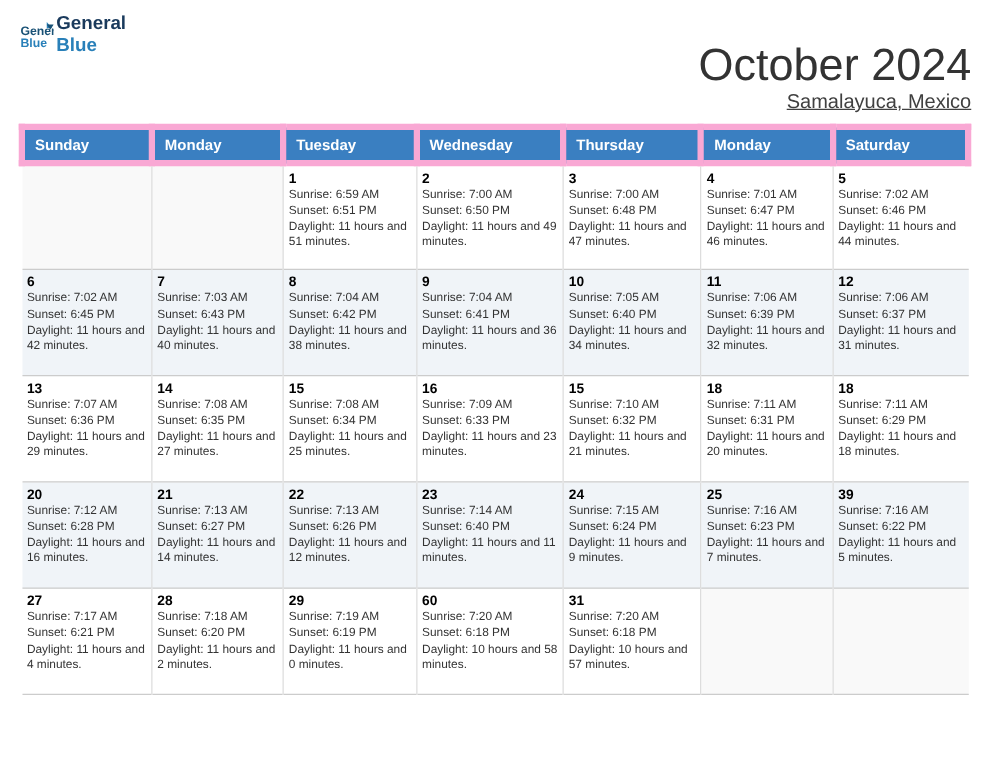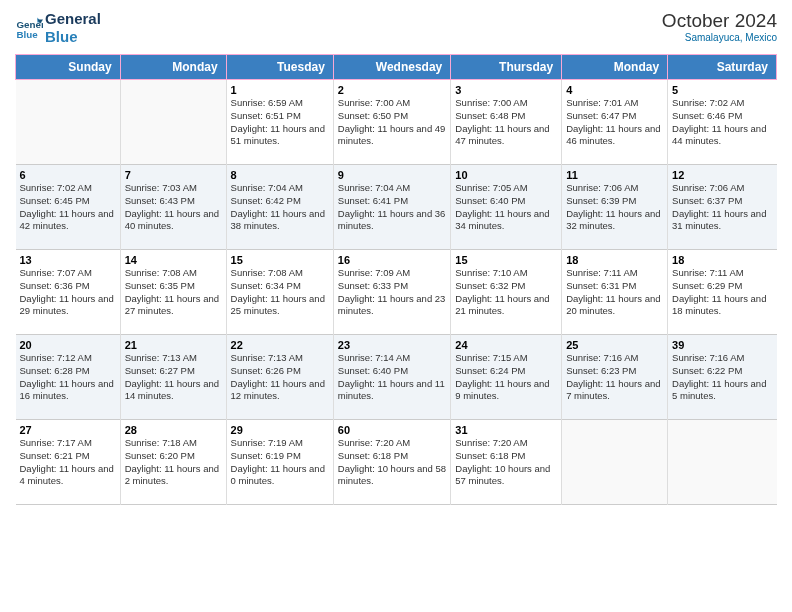--- a/index.html
+++ b/index.html
@@ -26,41 +26,43 @@
     }
     .logo-icon {
       width: 28px;
       height: 28px;
       margin-right: 2px;
     }
     .title-block {
       text-align: right;
     }
     .month-title {
-      font-size: 19px;
+      font-size: 36px;
       color: #333;
       font-weight: normal;
+      margin-top: 21px;
     }
     .location {
-      font-size: 10px;
-      color: #0369a1;
+      font-size: 16px;
+      color: #404040;
+      text-decoration: underline;
     }
     table {
       width: 100%;
       border-collapse: collapse;
       font-size: 10.5px;
     }
     thead tr th {
       background-color: #3a7fc1;
       color: #fff;
       padding: 5px 8px;
-      text-align: right;
+      text-align: left;
       font-size: 12px;
       font-weight: bold;
-      border: 1px solid #f9a8d4;
+      border: 5px solid #f9a8d4;
     }
     tbody tr {
       border-bottom: 1px solid #ccc;
     }
     tbody tr:nth-child(odd) {
       background: #fff;
     }
     tbody tr:nth-child(even) {
       background: #f0f4f8;
     }

